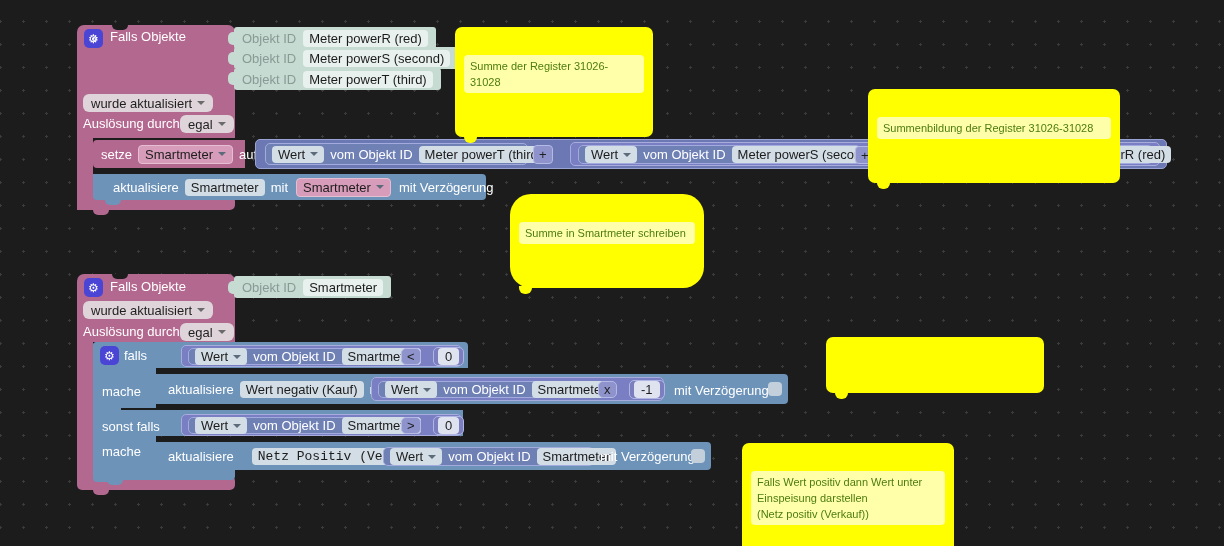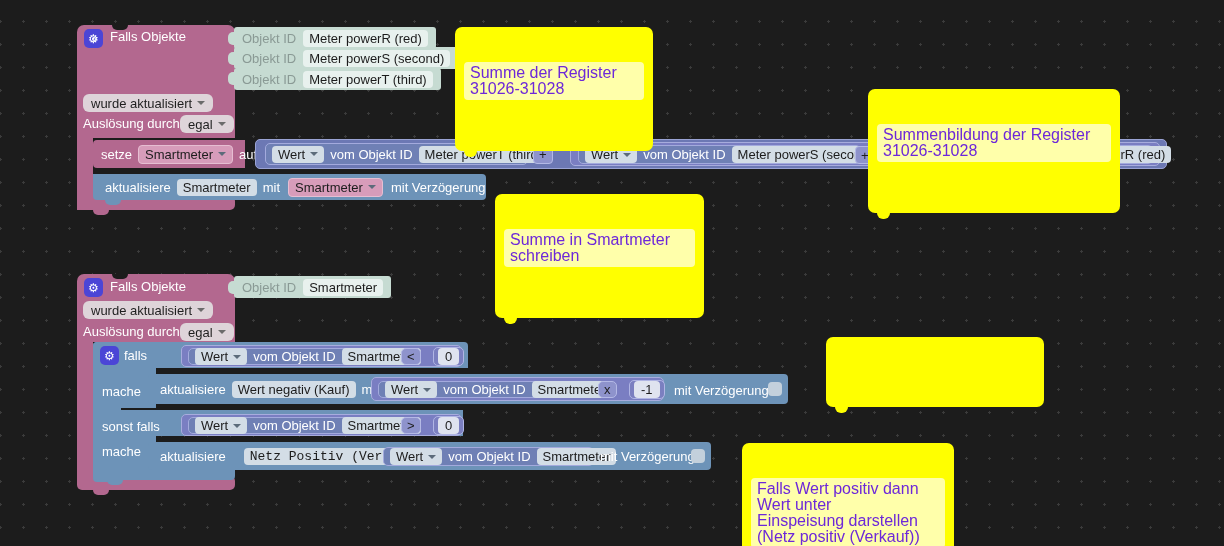--- a/index.html
+++ b/index.html
@@ -114,21 +114,21 @@
   
   .bstmt{
     position:absolute;
     background:#6d93b8;
     border-radius:4px;
     display:flex;align-items:center;
     box-sizing:border-box;
     white-space:nowrap;
     font-size:13px;
     color:#ffffff;
-    padding:0 12px;
+    padding:0 20px;
   }
   .chip{
     background:#d3dde6;
     border-radius:4px;
     padding:1px 6px;
     color:#1c1c1c;
     font-size:13px;
     display:inline-flex;align-items:center;
   }
   .chip .caret{
@@ -161,23 +161,23 @@
     background:#dfe3ef;border-radius:4px;padding:1px 7px;color:#1c1c1c;
     font-size:13px;
   }
 
   
   .comment{
     position:absolute;
     background:#ffff00;
     border-radius:7px;
     box-sizing:border-box;
-    padding:19px 9px;
-    color:#6d28d9;
-    font-size:16px;
+    padding:12px 9px;
+    color:#4d7c0f;
+    font-size:11px;
     line-height:16px;
     white-space:pre-line;
   }
   .comment .inner{
     background:#ffffaa;
     border-radius:4px;
     padding:3px 6px;
     display:block;
     white-space:pre-line;
   }
@@ -308,21 +308,21 @@
   <div class="notch-blue" style="left:105px;top:200px;"></div>
 
   <div class="comment" style="left:455px;top:27px;width:198px;">
     <span class="inner">Summe der Register 31026-31028</span>
     <span class="tail"></span>
   </div>
   <div class="comment" style="left:868px;top:89px;width:252px;">
     <span class="inner">Summenbildung der Register 31026-31028</span>
     <span class="tail"></span>
   </div>
-  <div class="comment" style="left:495px;top:194px;width:209px;">
+  <div class="comment" style="left:510px;top:194px;width:194px;border-radius:21px;">
     <span class="inner">Summe in Smartmeter schreiben</span>
     <span class="tail"></span>
   </div>
 
   <div class="hat-body" style="left:77px;top:274px;width:158px;height:68px;border-radius:7px 7px 0 0;"></div>
   <div class="notch" style="left:112px;top:274px;"></div>
   <div class="hat-left" style="left:77px;top:342px;width:16px;height:140px;"></div>
   <div class="hat-foot" style="left:77px;top:476px;width:158px;height:14px;border-radius:0 5px 5px 5px;"></div>
   <div class="notch-pink" style="left:93px;top:490px;"></div>
 

